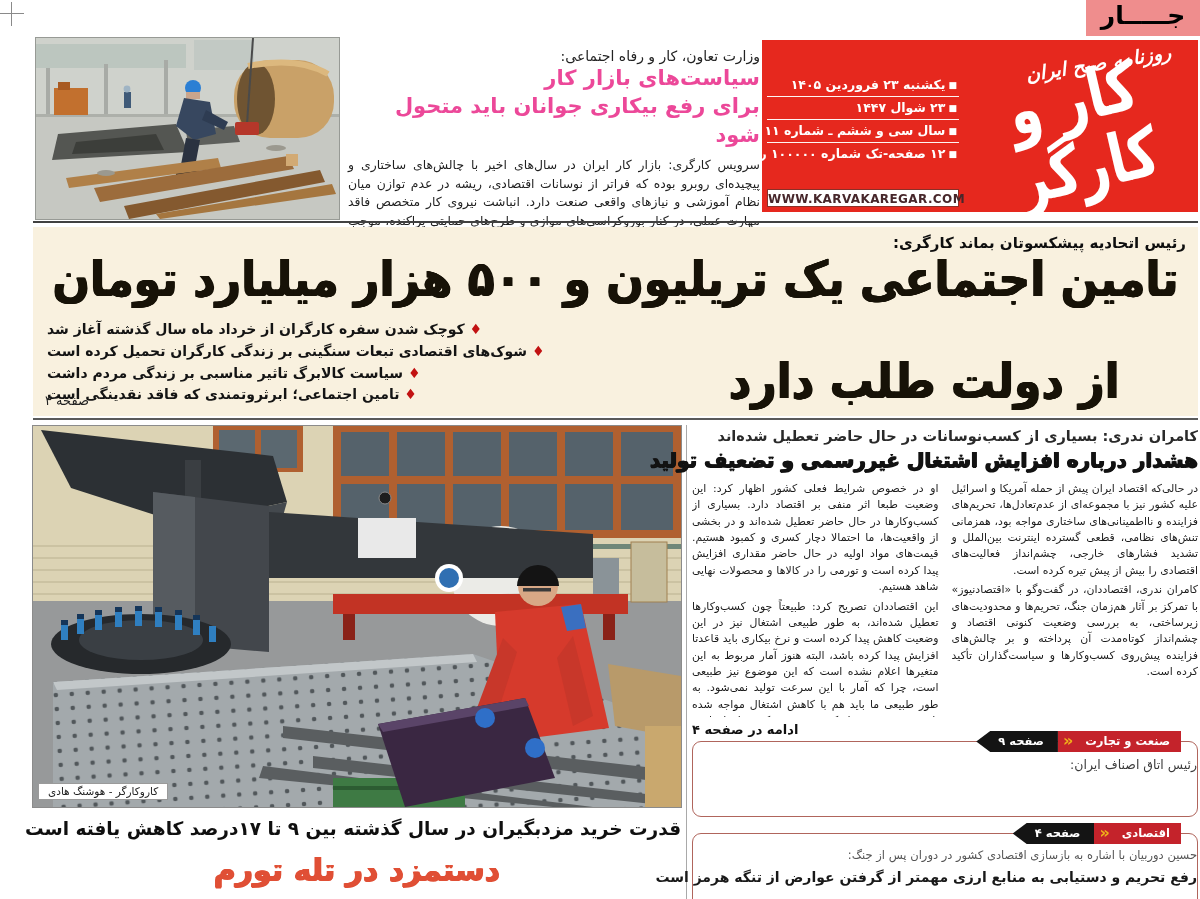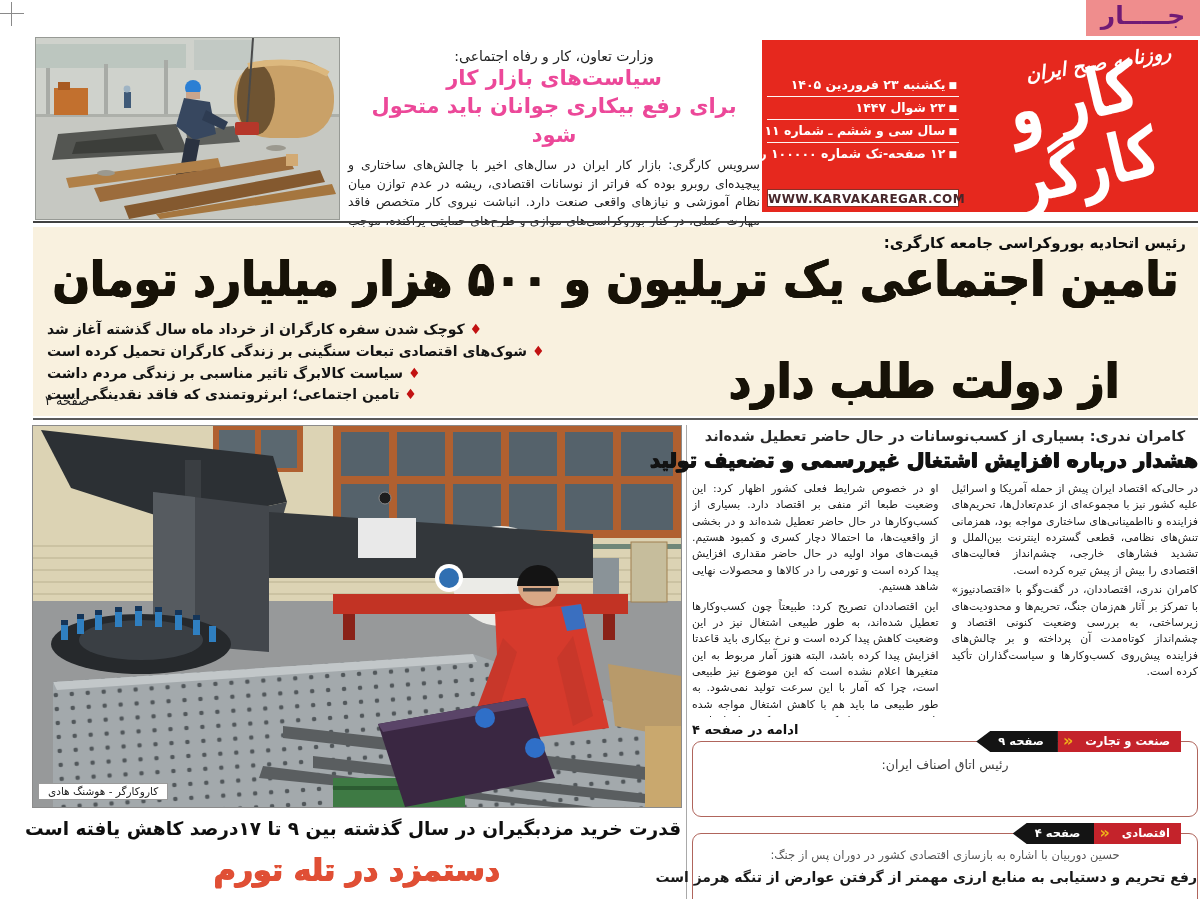--- a/index.html
+++ b/index.html
@@ -1,28 +1,28 @@
 <!DOCTYPE html>
 <html lang="fa"><head>
 <meta charset="utf-8">
 <style>
   html,body{margin:0;padding:0;background:#e9e9e9;}
   #page{position:relative;width:1200px;height:899px;background:#ffffff;overflow:hidden;
         font-family:"DejaVu Sans",sans-serif;margin:0 auto;}
   .abs{position:absolute;}
   .rtl{direction:rtl;}
-  .ctr{text-align:center;}
+  .ctr{}
   .fat{text-shadow:.7px 0 0 currentColor,-.7px 0 0 currentColor,0 .5px 0 currentColor;}
 
   
   .crop-h{left:0;top:13px;width:24px;height:1px;background:#8a8a8a;}
   .crop-v{left:11px;top:2px;width:1px;height:24px;background:#8a8a8a;}
 
   
-  .banner{left:1086px;top:0;width:114px;height:36px;background:#ef8d8d;color:#701a75;
+  .banner{left:1086px;top:0;width:114px;height:36px;background:#ef8d8d;color:#000000;
           font-weight:bold;font-size:25px;line-height:32px;text-align:center;}
 
   
   .masthead{left:762px;top:40px;width:436px;height:172px;background:#e6281e;overflow:hidden;}
   .tagline{position:absolute;right:26px;top:12px;color:#fff;font-size:19px;font-weight:bold;
            font-style:italic;transform:rotate(-9deg);white-space:nowrap;}
   .paper-title{position:absolute;right:12px;top:40px;width:212px;color:#fff;font-size:52px;
            font-weight:bold;line-height:1.02;text-align:center;transform:rotate(-13deg) scaleY(1.3);
            transform-origin:center;}
   .dates{position:absolute;left:5px;top:34px;width:192px;direction:rtl;color:#fff;}
@@ -159,21 +159,21 @@
     <div class="ta-kicker ctr">وزارت تعاون، کار و رفاه اجتماعی:</div>
     <div class="ta-h ctr">سیاست‌های بازار کار</div>
     <div class="ta-h ctr">برای رفع بیکاری جوانان باید متحول شود</div>
     <div class="ta-body">سرویس کارگری: بازار کار ایران در سال‌های اخیر با چالش‌های ساختاری و پیچیده‌ای روبرو بوده که فراتر از نوسانات اقتصادی، ریشه در عدم توازن میان نظام آموزشی و نیازهای واقعی صنعت دارد. انباشت نیروی کار متخصص فاقد مهارت عملی، در کنار بوروکراسی‌های موازی و طرح‌های حمایتی پراکنده، موجب شده تا بخش بزرگی از سرمایه انسانی کشور در صف انتظار برای ورود به بازار کار باقی بماند.</div>
     <div class="ta-cont">ادامه در صفحه ۳</div>
   </div>
 
   <div class="abs hline1"></div>
 
   <div class="abs lead">
-    <div class="lead-kicker">رئیس اتحادیه بوروکراسی جامعه کارگری:</div>
+    <div class="lead-kicker">رئیس اتحادیه پیشکسوتان بماند کارگری:</div>
     <div class="lead-h1 fat">تامین اجتماعی یک تریلیون و ۵۰۰ هزار میلیارد تومان</div>
     <div class="lead-bottom">
       <div class="lead-h2 fat">از دولت طلب دارد</div>
       <div class="lead-bullets">
         <div class="bullet">کوچک شدن سفره کارگران از خرداد ماه سال گذشته آغاز شد</div>
         <div class="bullet">شوک‌های اقتصادی تبعات سنگینی بر زندگی کارگران تحمیل کرده است</div>
         <div class="bullet">سیاست کالابرگ تاثیر مناسبی بر زندگی مردم داشت</div>
         <div class="bullet">تامین اجتماعی؛ ابرثروتمندی که فاقد نقدینگی است</div>
       </div>
     </div>

